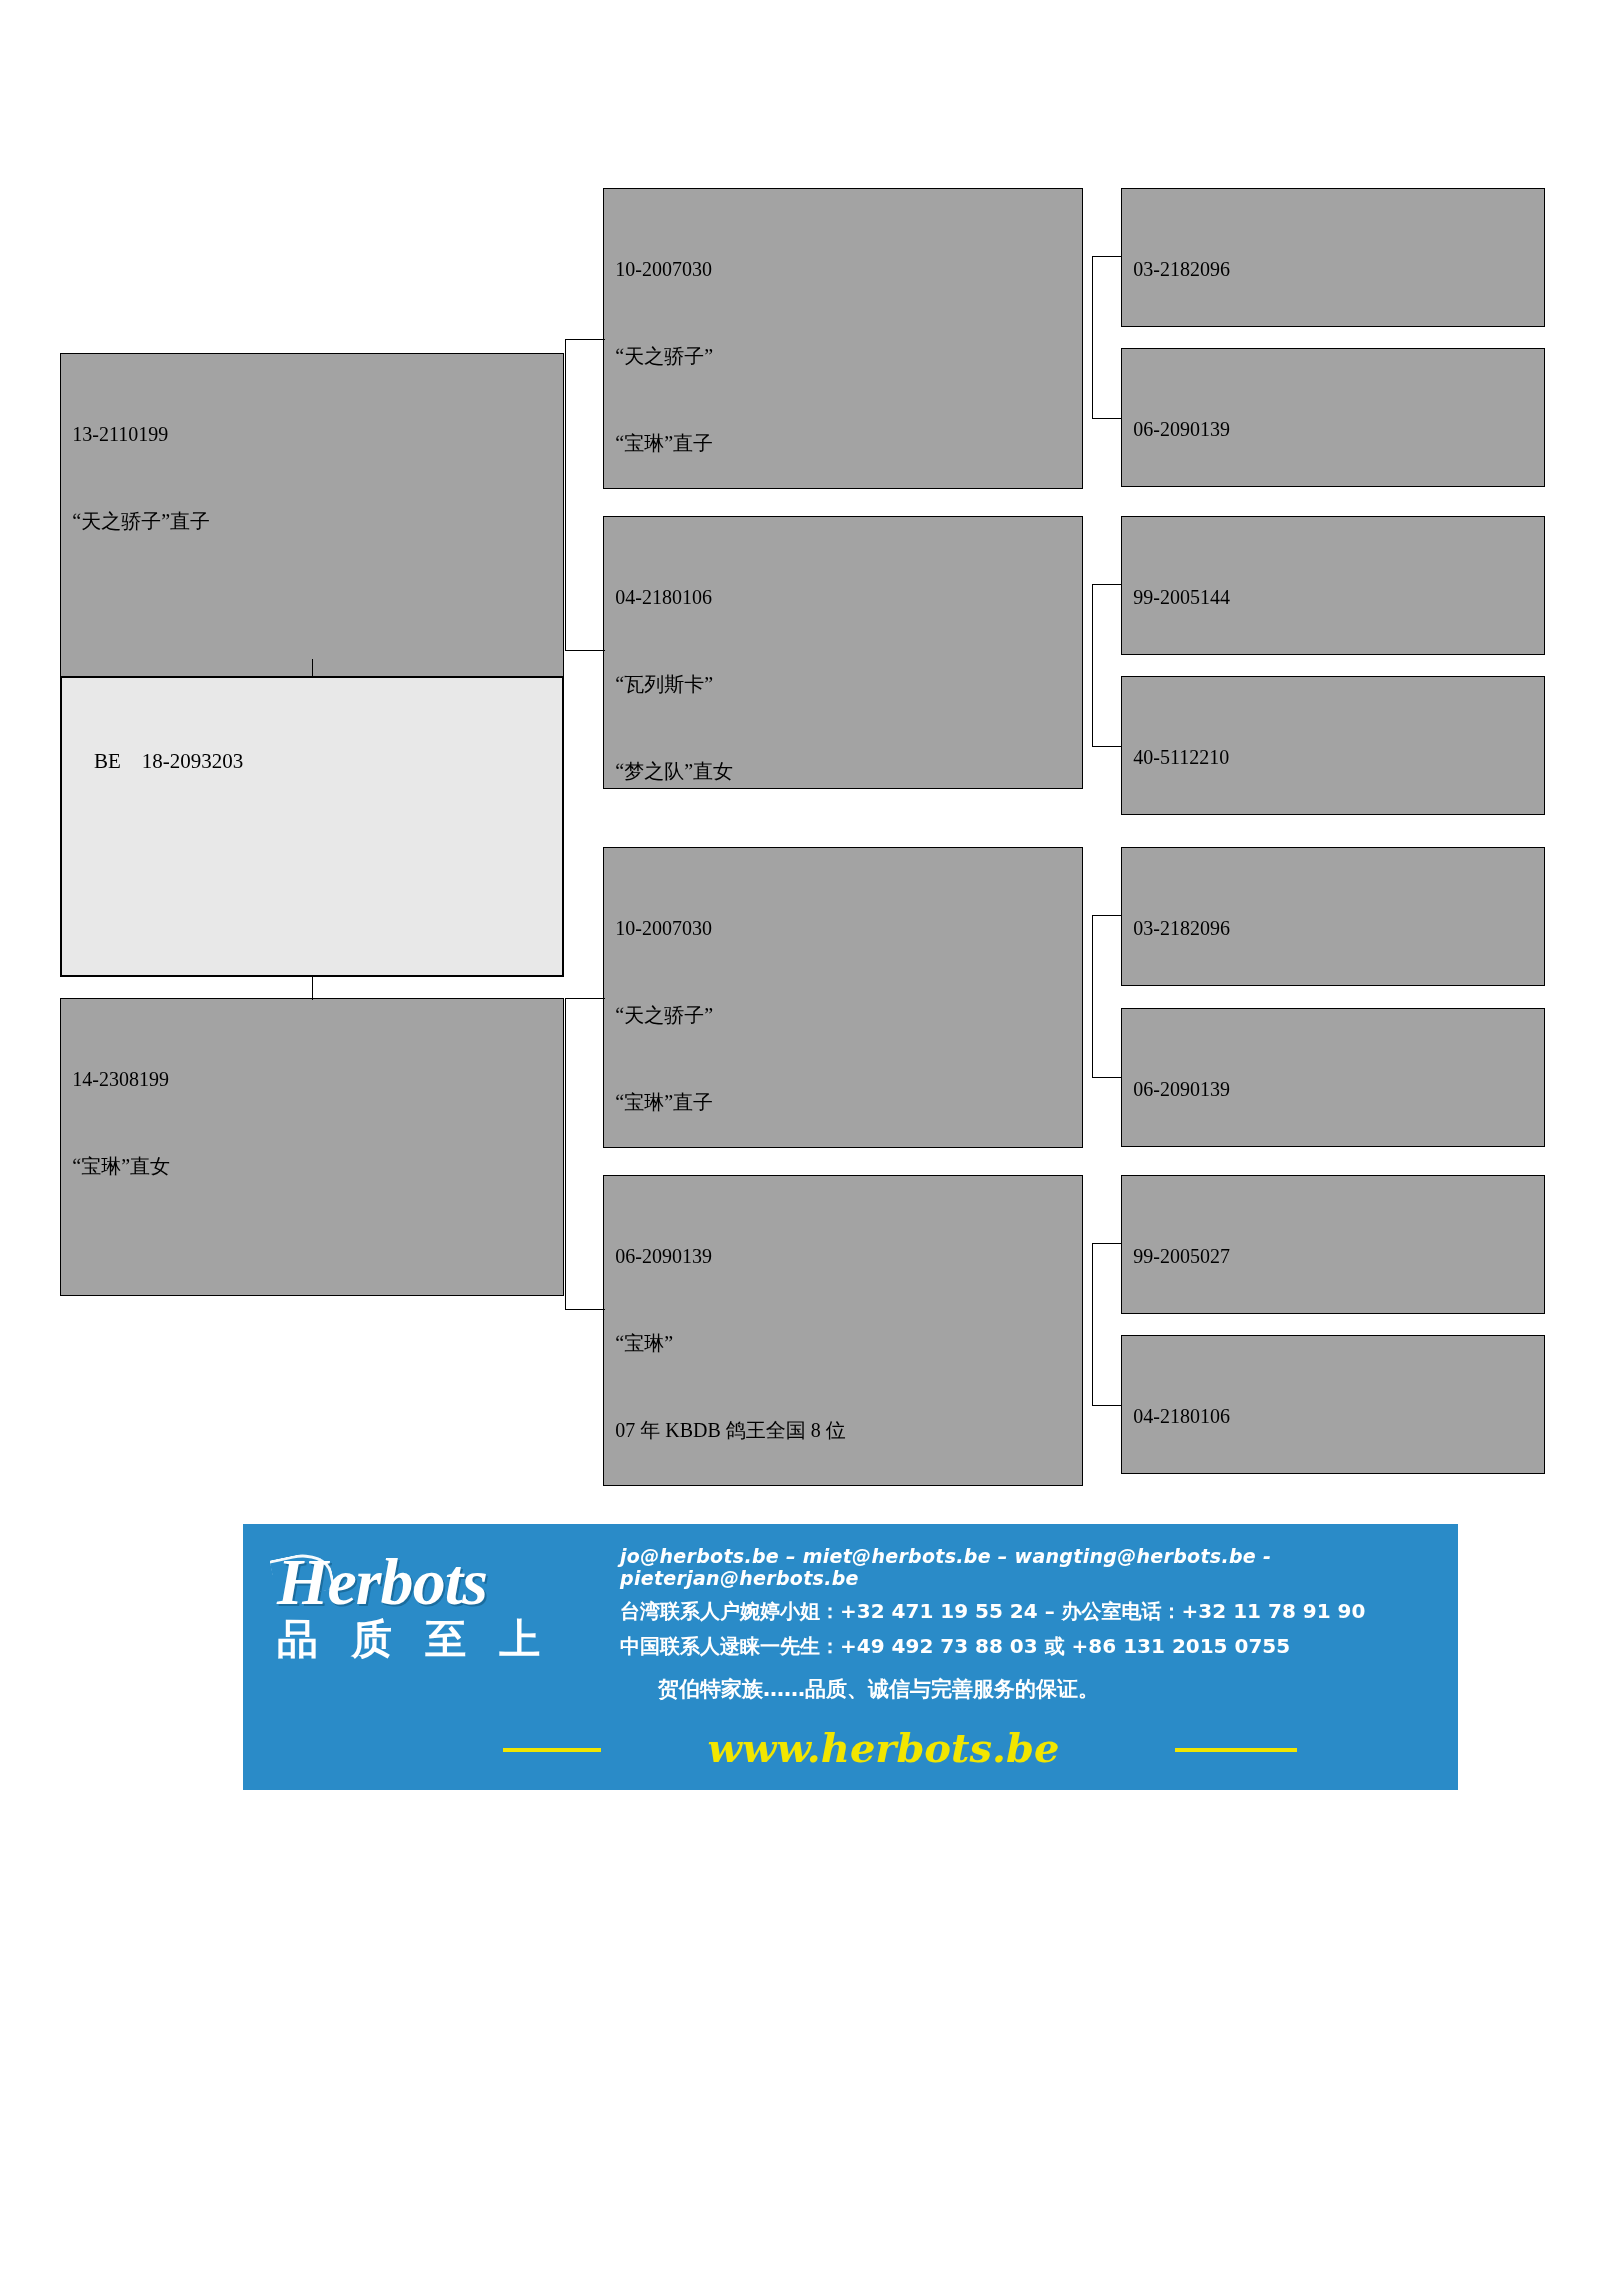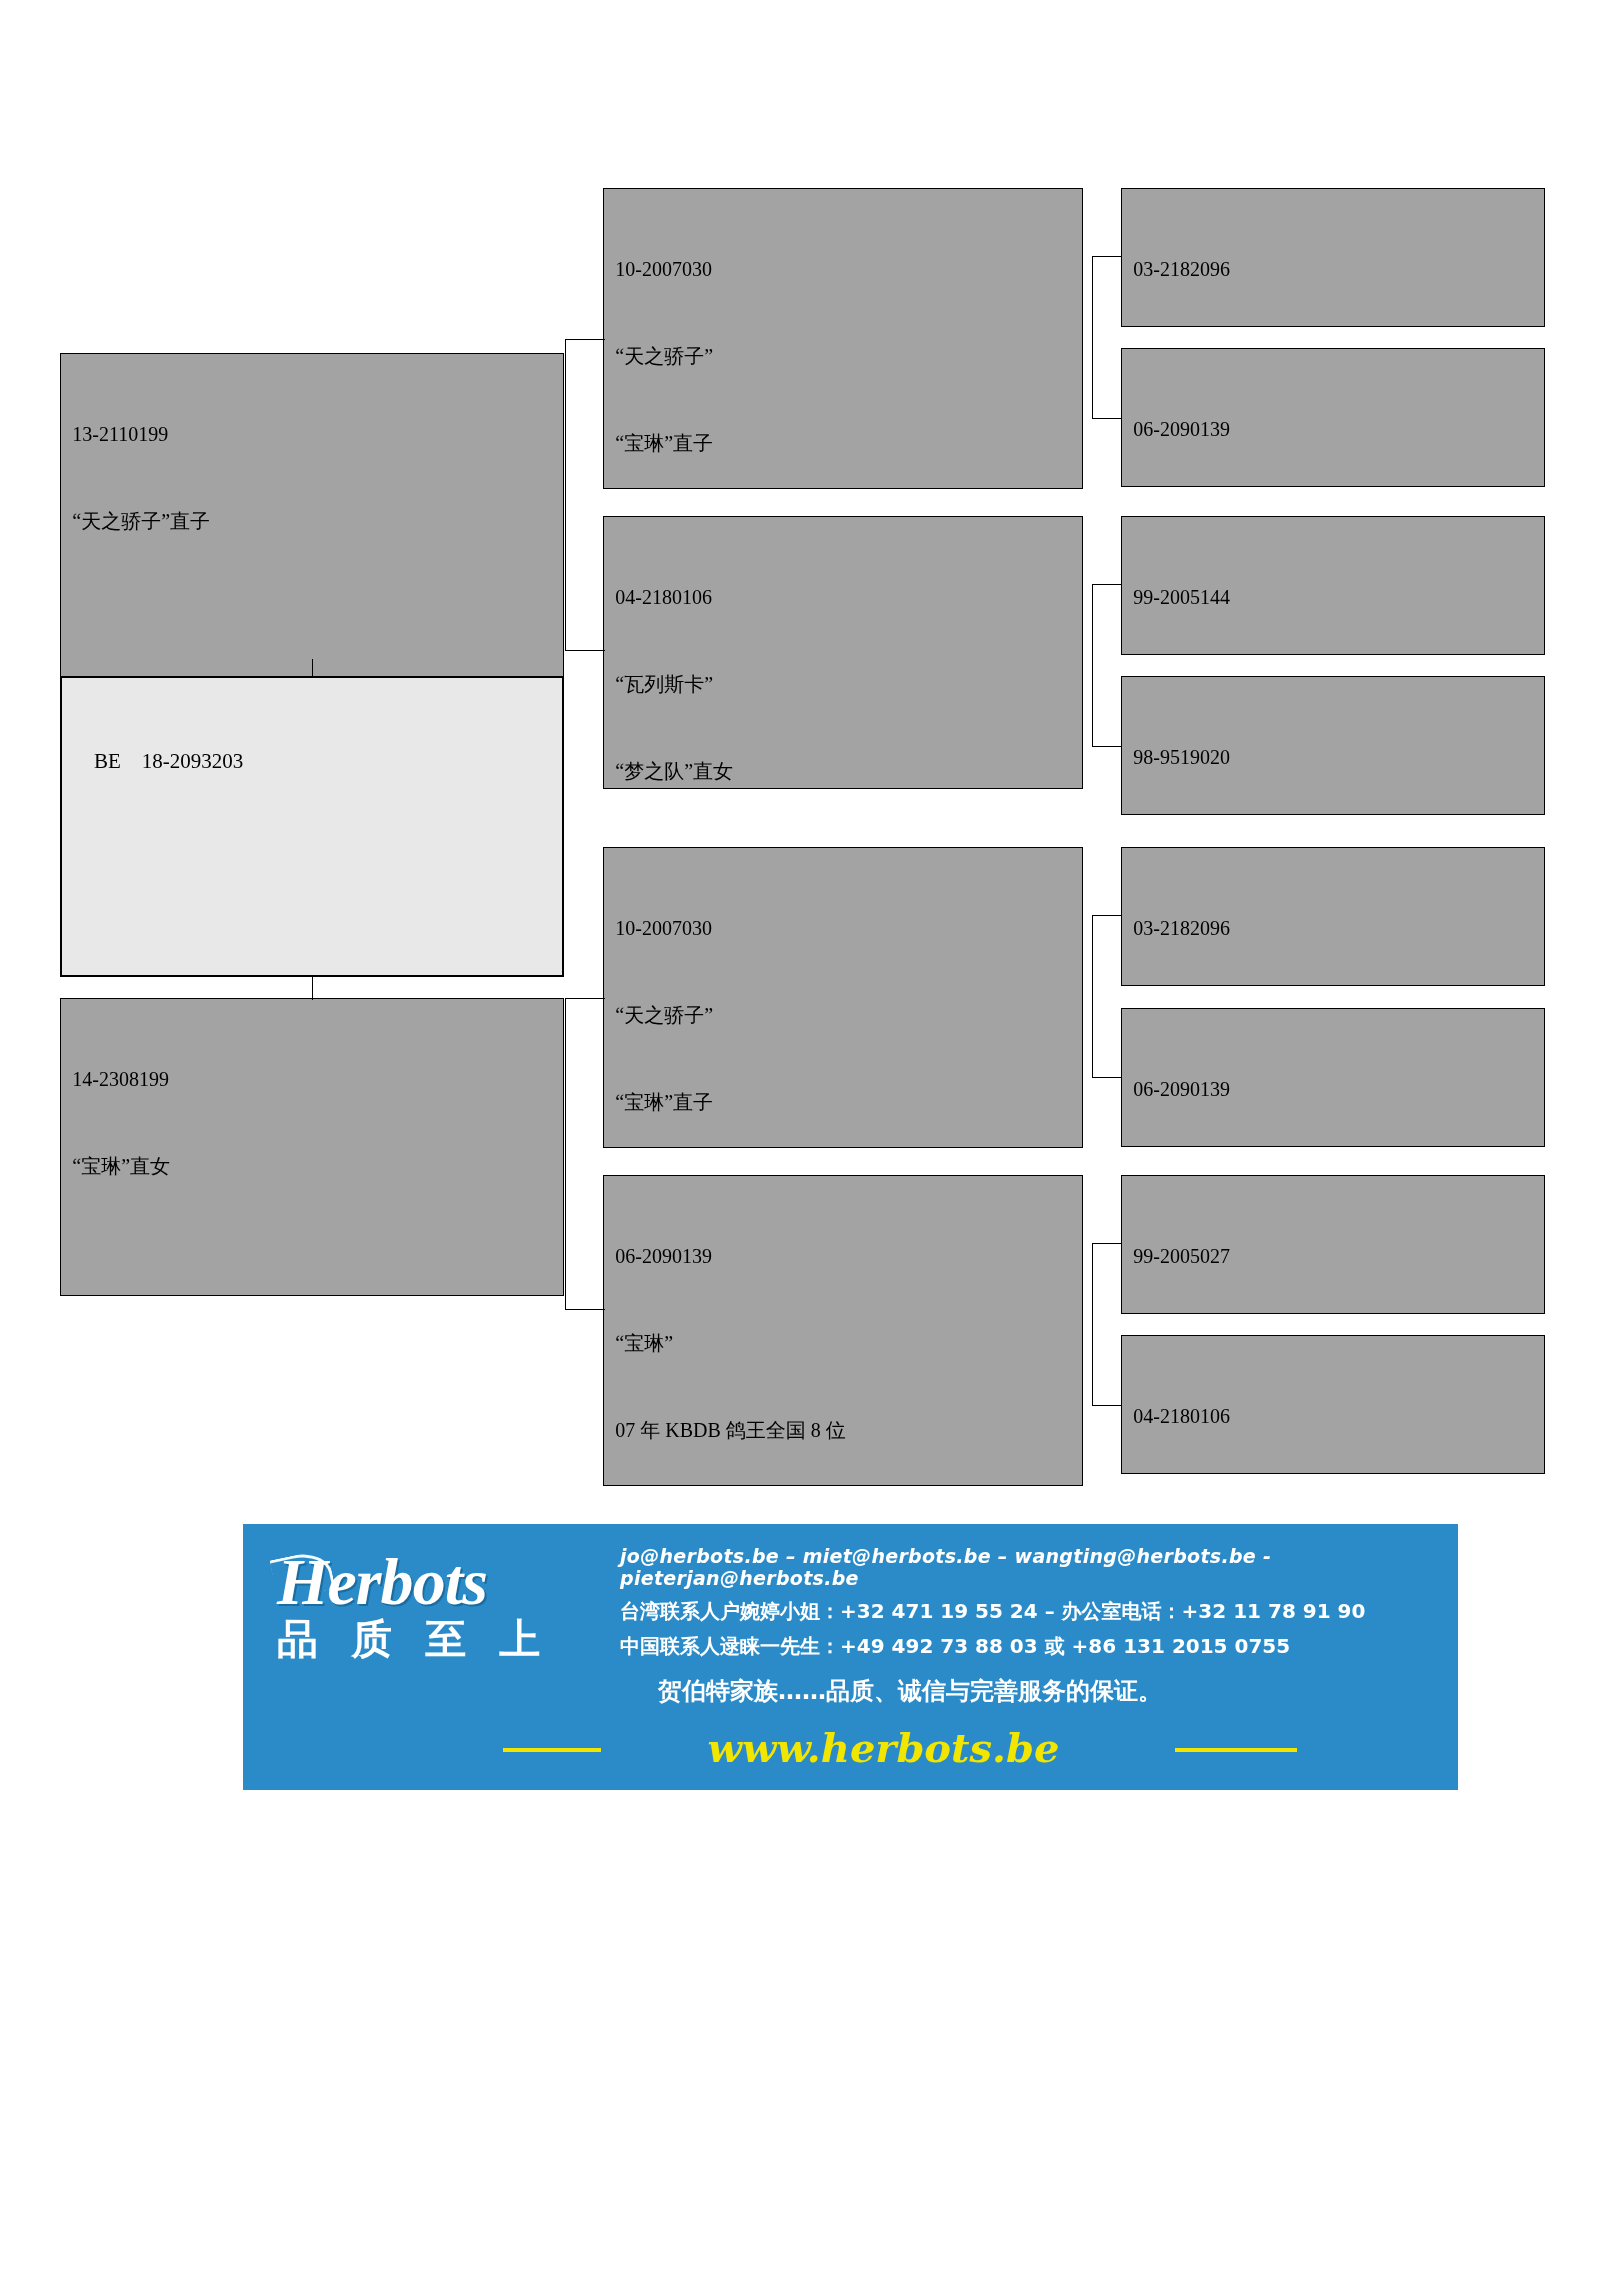--- a/index.html
+++ b/index.html
@@ -111,21 +111,21 @@
     font-weight: bold;
     letter-spacing: 0.3px;
     margin-bottom: 9.4px;
   }
   .b-line2, .b-line3 {
     font-size: 20px;
     font-weight: bold;
     margin-bottom: 7.5px;
   }
   .b-line4 {
-    font-size: 24px;
+    font-size: 21px;
     font-weight: bold;
     margin-top: 15px;
     margin-left: 38px;
   }
   .banner-url {
     position: absolute;
     left: 377px;
     bottom: 19px;
     width: 527px;
     text-align: center;
@@ -232,21 +232,21 @@
   </div>
 
   <div class="box" style="left:1121px; top:516px; width:424px; height:139px;">
     <span class="line">99-2005144</span>
     
     
     
   </div>
 
   <div class="box" style="left:1121px; top:676px; width:424px; height:139px;">
-    <span class="line">98-9519020</span>
+    <span class="line">40-5112210</span>
     
     
     
   </div>
 
   <div class="box" style="left:1121px; top:847px; width:424px; height:139px;">
     <span class="line">03-2182096</span>
     
     
     

